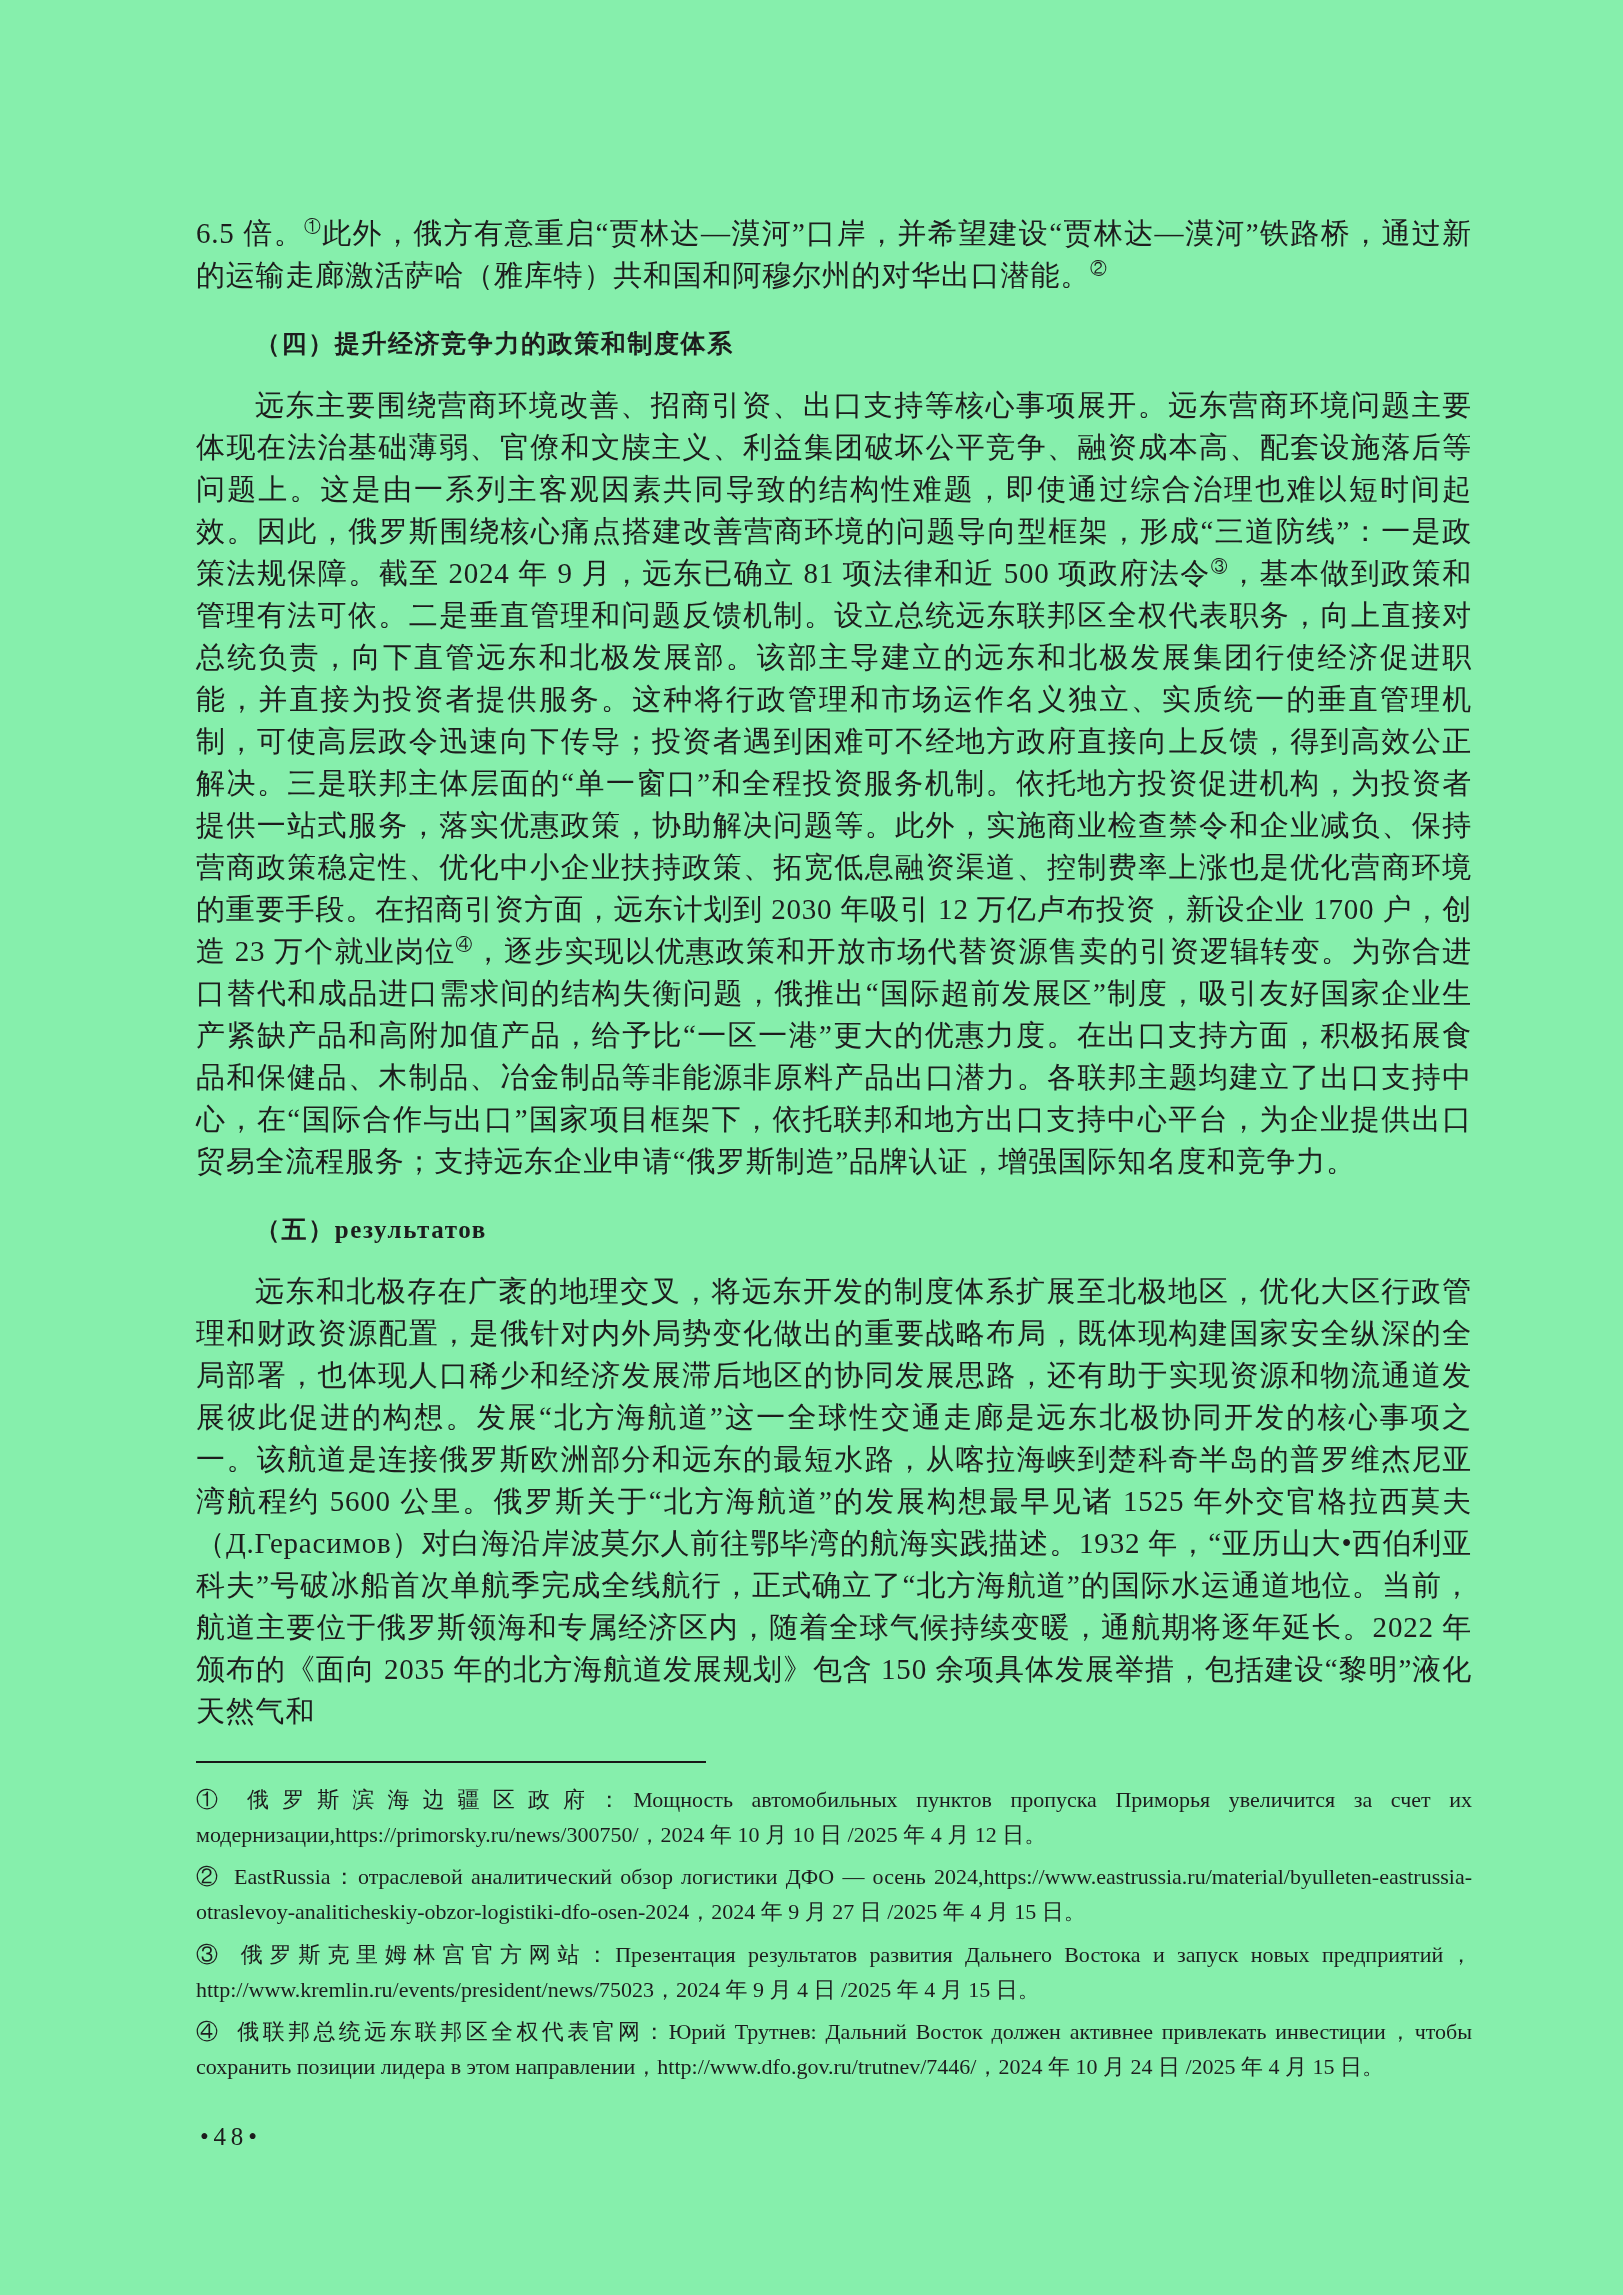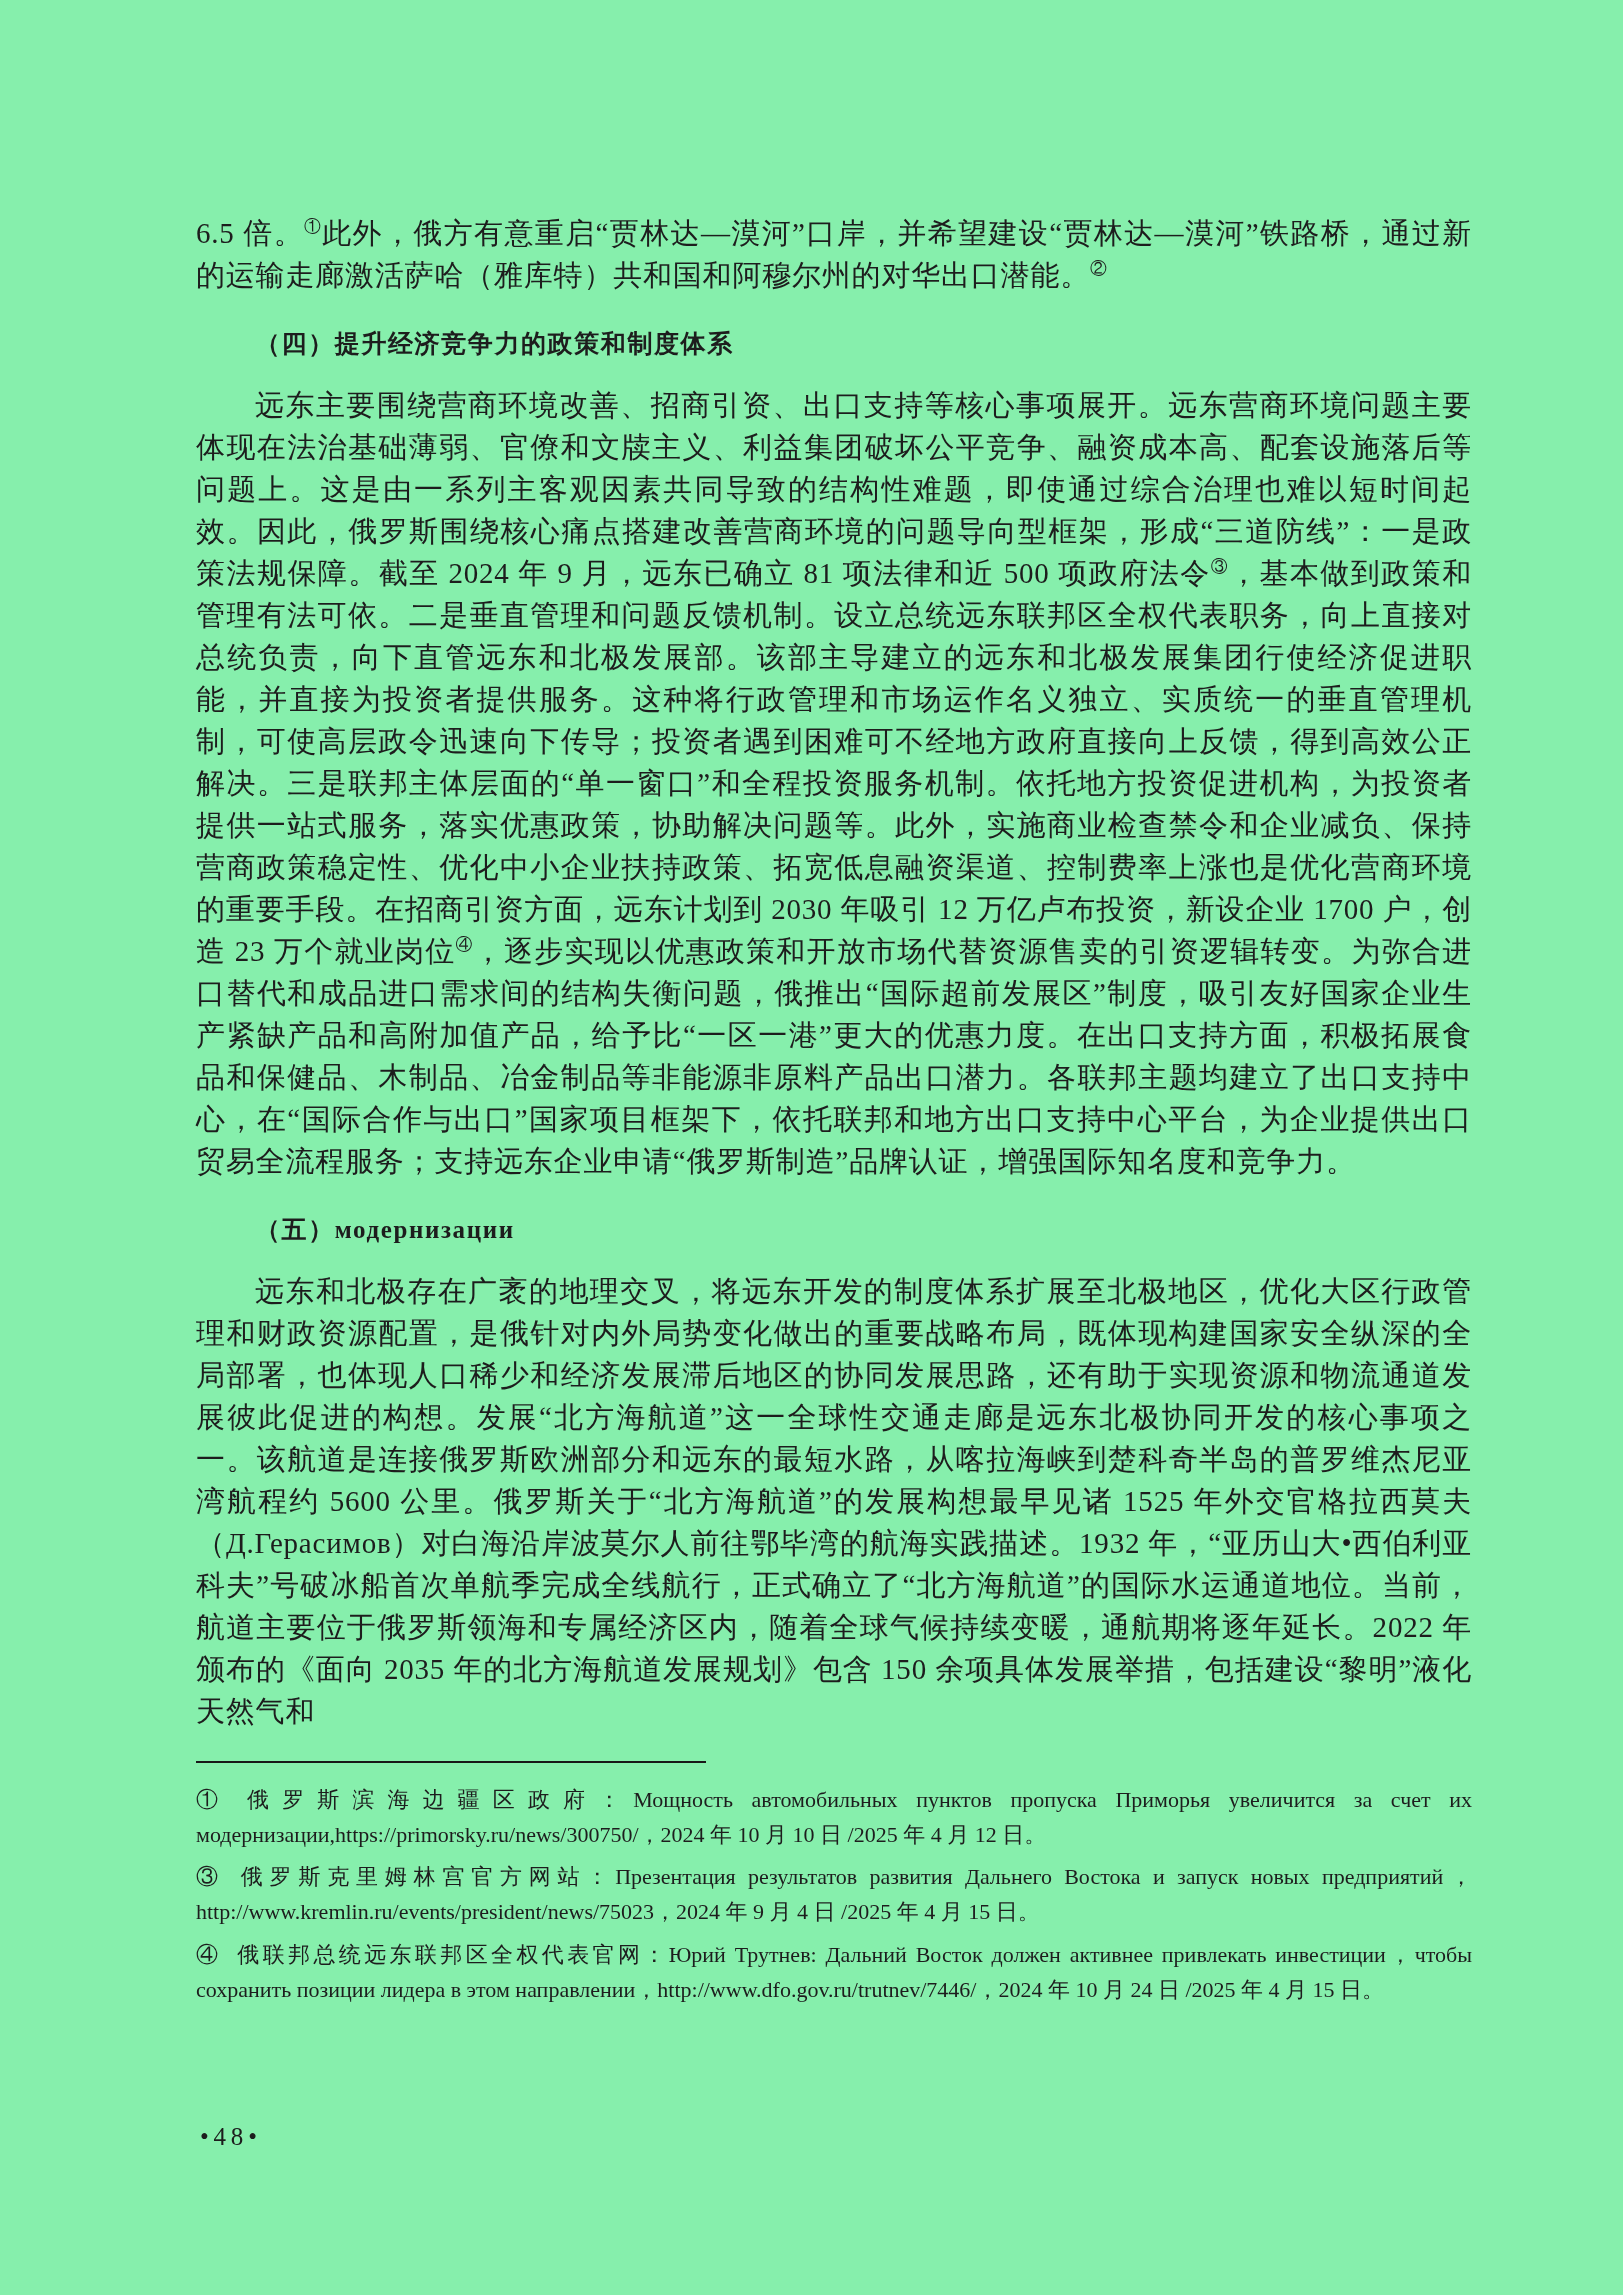--- a/index.html
+++ b/index.html
@@ -84,33 +84,36 @@
 <div class="page">
 
   <div class="content">
 
     <p class="body-para">6.5 倍。<sup>①</sup>此外，俄方有意重启“贾林达—漠河”口岸，并希望建设“贾林达—漠河”铁路桥，通过新的运输走廊激活萨哈（雅库特）共和国和阿穆尔州的对华出口潜能。<sup>②</sup></p>
 
     <h3 class="section-heading">（四）提升经济竞争力的政策和制度体系</h3>
 
     <p class="body-para indent">远东主要围绕营商环境改善、招商引资、出口支持等核心事项展开。远东营商环境问题主要体现在法治基础薄弱、官僚和文牍主义、利益集团破坏公平竞争、融资成本高、配套设施落后等问题上。这是由一系列主客观因素共同导致的结构性难题，即使通过综合治理也难以短时间起效。因此，俄罗斯围绕核心痛点搭建改善营商环境的问题导向型框架，形成“三道防线”：一是政策法规保障。截至 2024 年 9 月，远东已确立 81 项法律和近 500 项政府法令<sup>③</sup>，基本做到政策和管理有法可依。二是垂直管理和问题反馈机制。设立总统远东联邦区全权代表职务，向上直接对总统负责，向下直管远东和北极发展部。该部主导建立的远东和北极发展集团行使经济促进职能，并直接为投资者提供服务。这种将行政管理和市场运作名义独立、实质统一的垂直管理机制，可使高层政令迅速向下传导；投资者遇到困难可不经地方政府直接向上反馈，得到高效公正解决。三是联邦主体层面的“单一窗口”和全程投资服务机制。依托地方投资促进机构，为投资者提供一站式服务，落实优惠政策，协助解决问题等。此外，实施商业检查禁令和企业减负、保持营商政策稳定性、优化中小企业扶持政策、拓宽低息融资渠道、控制费率上涨也是优化营商环境的重要手段。在招商引资方面，远东计划到 2030 年吸引 12 万亿卢布投资，新设企业 1700 户，创造 23 万个就业岗位<sup>④</sup>，逐步实现以优惠政策和开放市场代替资源售卖的引资逻辑转变。为弥合进口替代和成品进口需求间的结构失衡问题，俄推出“国际超前发展区”制度，吸引友好国家企业生产紧缺产品和高附加值产品，给予比“一区一港”更大的优惠力度。在出口支持方面，积极拓展食品和保健品、木制品、冶金制品等非能源非原料产品出口潜力。各联邦主题均建立了出口支持中心，在“国际合作与出口”国家项目框架下，依托联邦和地方出口支持中心平台，为企业提供出口贸易全流程服务；支持远东企业申请“俄罗斯制造”品牌认证，增强国际知名度和竞争力。</p>
 
-    <h3 class="section-heading">（五）модернизации</h3>
+    <h3 class="section-heading">（五）результатов</h3>
 
     <p class="body-para indent">远东和北极存在广袤的地理交叉，将远东开发的制度体系扩展至北极地区，优化大区行政管理和财政资源配置，是俄针对内外局势变化做出的重要战略布局，既体现构建国家安全纵深的全局部署，也体现人口稀少和经济发展滞后地区的协同发展思路，还有助于实现资源和物流通道发展彼此促进的构想。发展“北方海航道”这一全球性交通走廊是远东北极协同开发的核心事项之一。该航道是连接俄罗斯欧洲部分和远东的最短水路，从喀拉海峡到楚科奇半岛的普罗维杰尼亚湾航程约 5600 公里。俄罗斯关于“北方海航道”的发展构想最早见诸 1525 年外交官格拉西莫夫（Д.Герасимов）对白海沿岸波莫尔人前往鄂毕湾的航海实践描述。1932 年，“亚历山大•西伯利亚科夫”号破冰船首次单航季完成全线航行，正式确立了“北方海航道”的国际水运通道地位。当前，航道主要位于俄罗斯领海和专属经济区内，随着全球气候持续变暖，通航期将逐年延长。2022 年颁布的《面向 2035 年的北方海航道发展规划》包含 150 余项具体发展举措，包括建设“黎明”液化天然气和</p>
 
   </div>
 
   <div class="footnotes">
     <div class="fn-rule"></div>
 
     <div class="footnote">
       <span class="fn-marker">①</span><span>俄罗斯滨海边疆区政府：Мощность автомобильных пунктов пропуска Приморья увеличится за счет их модернизации,https://primorsky.ru/news/300750/，2024 年 10 月 10 日 /2025 年 4 月 12 日。</span>
     </div>
 
+    <div class="footnote">
+      <span class="fn-marker">②</span><span>EastRussia：отраслевой аналитический обзор логистики ДФО — осень 2024,https://www.eastrussia.ru/material/byulleten-eastrussia-otraslevoy-analiticheskiy-obzor-logistiki-dfo-osen-2024，2024 年 9 月 27 日 /2025 年 4 月 15 日。</span>
+    </div>
 
     <div class="footnote">
       <span class="fn-marker">③</span><span>俄罗斯克里姆林宫官方网站：Презентация результатов развития Дальнего Востока и запуск новых предприятий，http://www.kremlin.ru/events/president/news/75023，2024 年 9 月 4 日 /2025 年 4 月 15 日。</span>
     </div>
 
     <div class="footnote">
       <span class="fn-marker">④</span><span>俄联邦总统远东联邦区全权代表官网：Юрий Трутнев: Дальний Восток должен активнее привлекать инвестиции，чтобы сохранить позиции лидера в этом направлении，http://www.dfo.gov.ru/trutnev/7446/，2024 年 10 月 24 日 /2025 年 4 月 15 日。</span>
     </div>
   </div>
 

